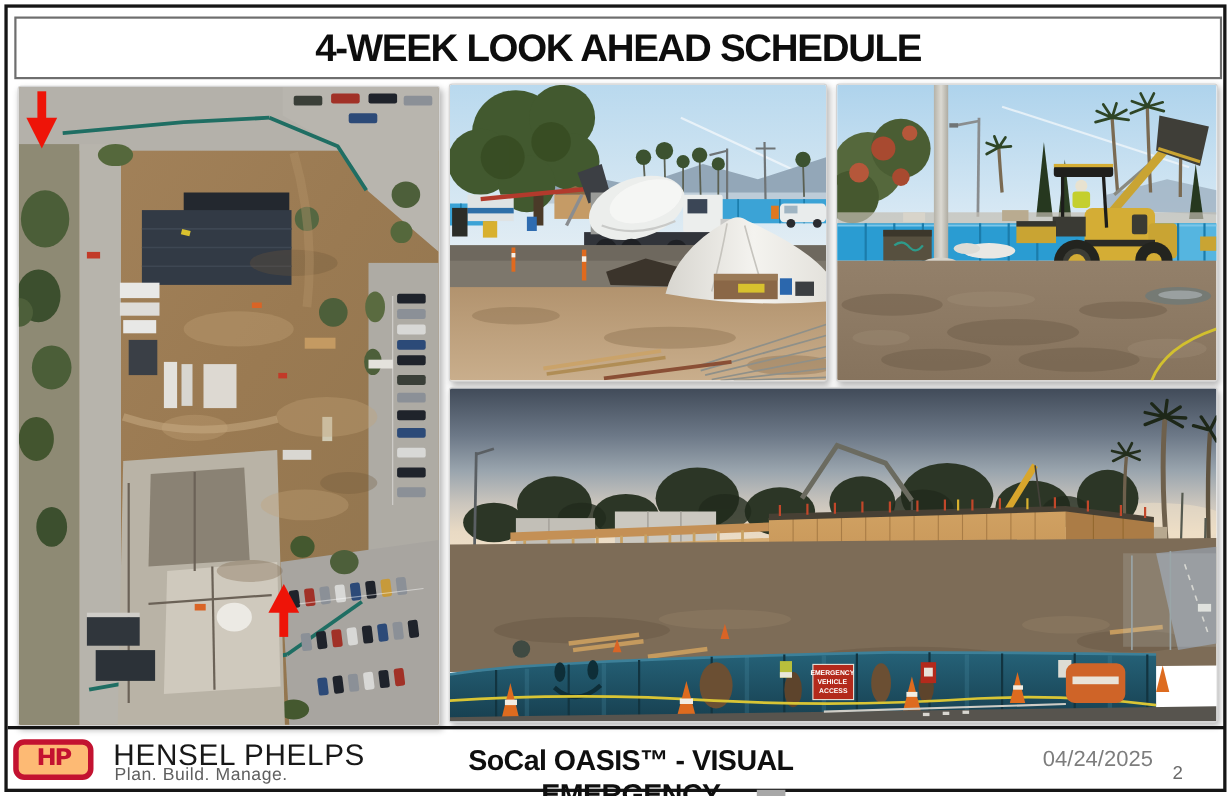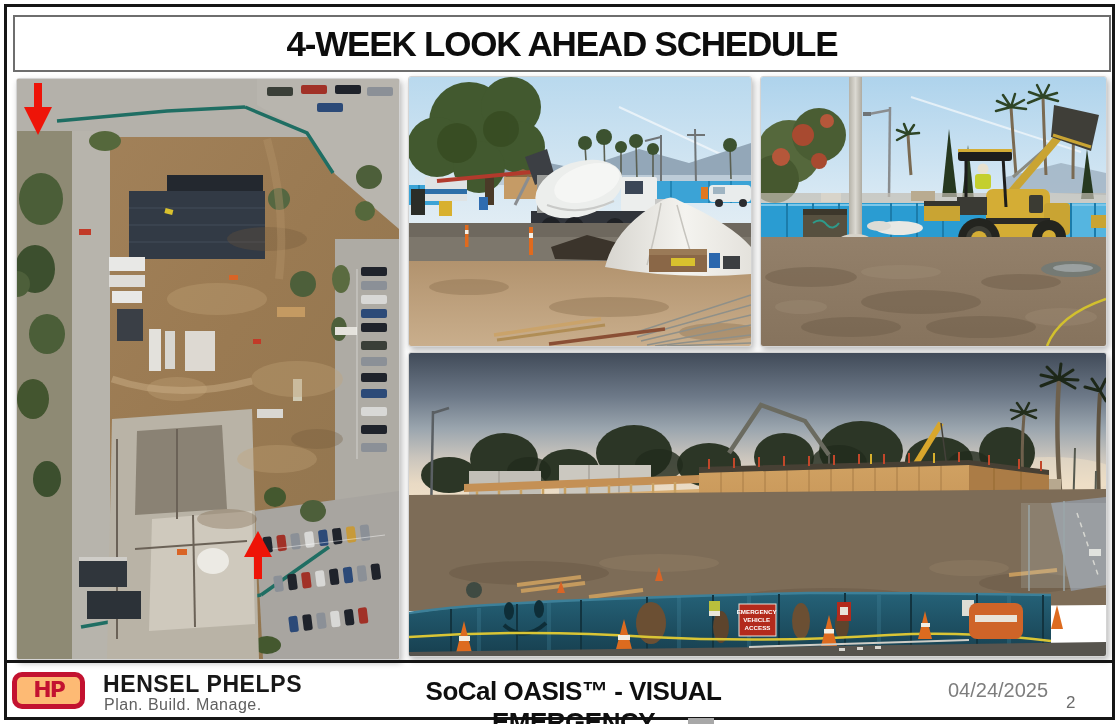--- a/index.html
+++ b/index.html
@@ -15,21 +15,21 @@
   .photo svg{display:block;width:100%;height:100%;}
   .ph-aerial{left:16px;top:78px;width:382px;height:580px;}
   .ph-mid{left:408px;top:76px;width:342px;height:269px;}
   .ph-right{left:760px;top:76px;width:345px;height:269px;}
   .ph-bottom{left:408px;top:352px;width:697px;height:303px;}
   .footer-divider{left:7px;top:660px;width:1106px;height:3px;background:#141414;}
   .hp-logo{left:12px;top:672px;width:73px;height:37px;border:5px solid #C31230;border-radius:10px;
            background:#fdba74;display:flex;justify-content:center;box-sizing:border-box;}
   .hp-logo span{color:#C31230;font-weight:bold;font-size:22px;letter-spacing:-2px;
                 font-family:"DejaVu Sans",sans-serif;transform:scaleY(.95);}
-  .brand-name{left:103px;top:671px;font-size:23px;font-weight:bold;color:#181818;letter-spacing:.6px;}
+  .brand-name{left:103px;top:671px;font-size:27px;font-weight:normal;color:#181818;letter-spacing:.6px;}
   .brand-tagline{left:104px;top:696px;font-size:16px;color:#5f5f5f;
                  font-family:Liberation Sans, sans-serif;letter-spacing:.5px;}
   .footer-subtitle{left:346px;top:676px;width:455px;text-align:center;font-size:26px;
                    font-weight:bold;color:#0f0f0f;letter-spacing:-.5px;}
   .footer-date{left:948px;top:679px;font-size:20px;color:#7d7d7d;}
   .footer-page{left:1066px;top:693px;font-size:17px;color:#6b6b6b;}
   .bottom-artifact{left:688px;top:718px;width:26px;height:6px;background:#a8a8a8;}
 </style>
 </head>
 <body>

